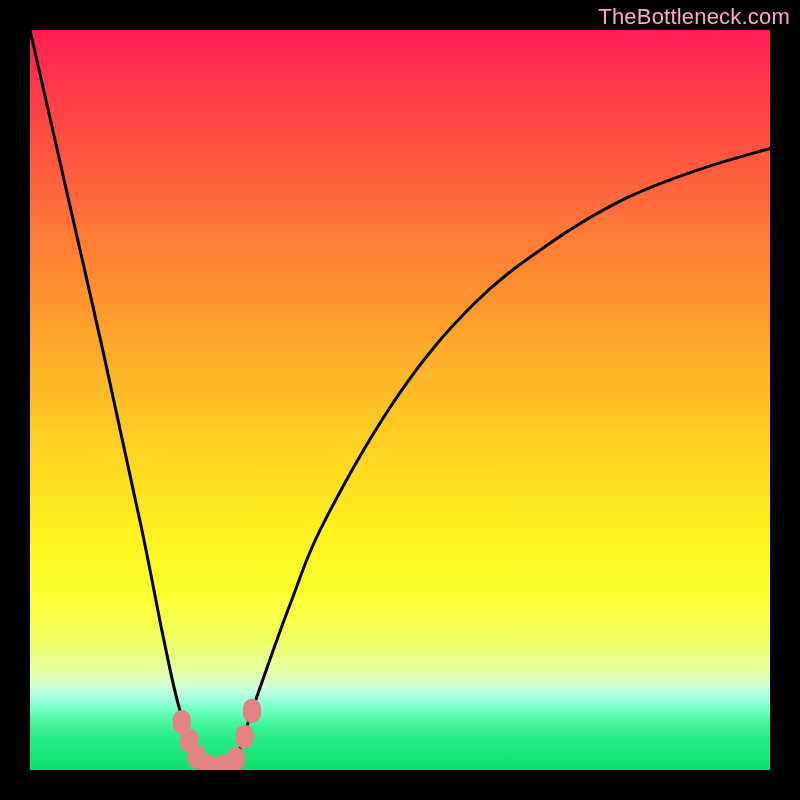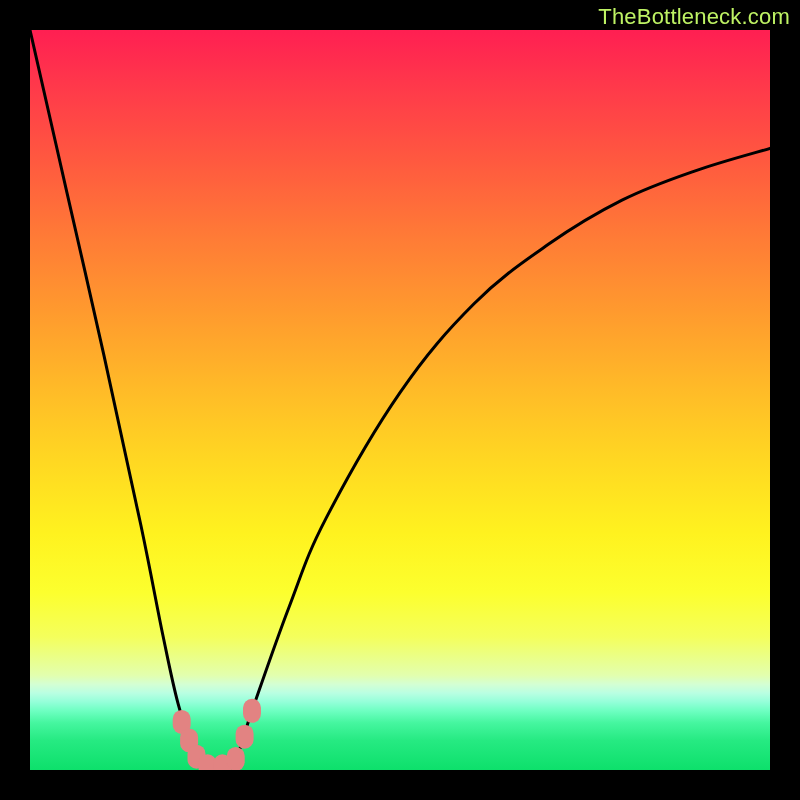--- a/index.html
+++ b/index.html
@@ -50,21 +50,21 @@
     position: absolute;
     top: 0;
     left: 0;
     width: 740px;
     height: 740px;
   }
   .watermark {
     position: absolute;
     top: 4px;
     right: 10px;
-    color: #bef264;
+    color: #f9a8d4;
     font-size: 22px;
     font-weight: 400;
     letter-spacing: 0.2px;
     user-select: none;
   }
 </style>
 </head>
 <body>
 
 <div class="frame">

